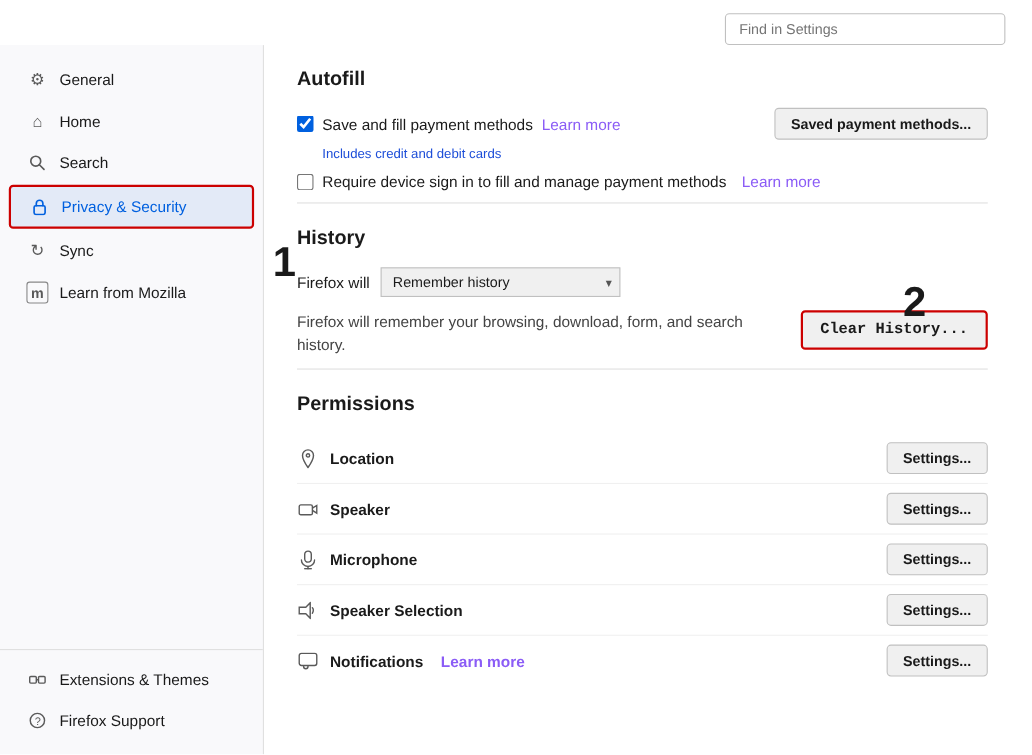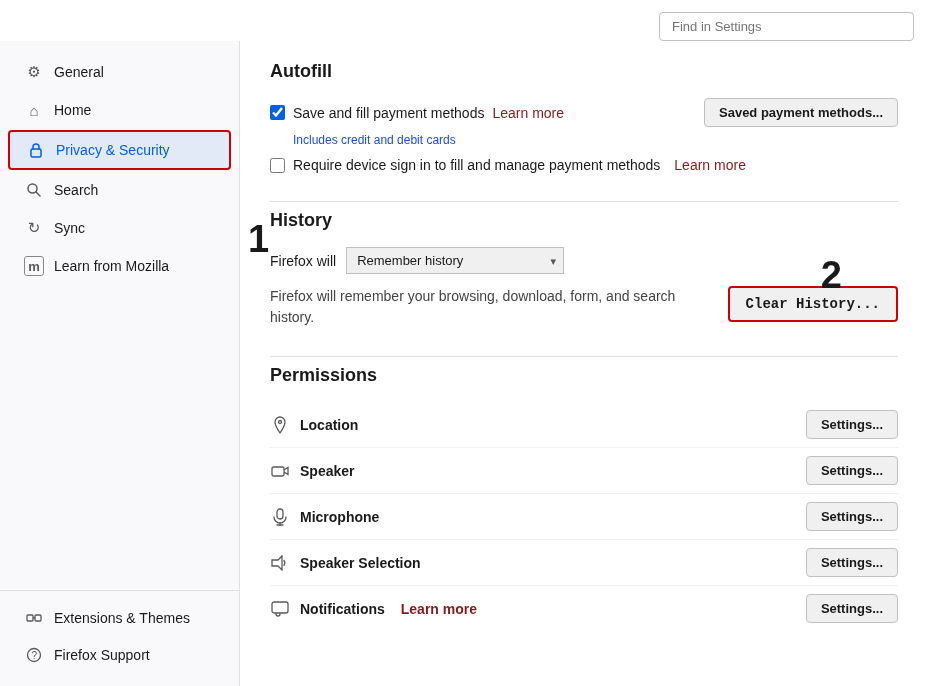--- a/index.html
+++ b/index.html
@@ -79,23 +79,23 @@
     
     .main-content {
       flex: 1;
       overflow-y: auto;
       padding: 20px 40px 20px 30px;
       position: relative;
     }
 
     
     .section {
-      margin-bottom: 8px;
+      margin-bottom: 21px;
       border-bottom: 1px solid #e0e0e0;
-      padding-bottom: 28px;
+      padding-bottom: 11px;
     }
 
     .section-title {
       font-size: 18px;
       font-weight: 600;
       color: #1a1a1a;
       margin-bottom: 16px;
     }
 
     
@@ -119,21 +119,21 @@
       cursor: pointer;
     }
 
     .checkbox-label input[type="checkbox"] {
       width: 15px;
       height: 15px;
       accent-color: #0060df;
     }
 
     .link-blue {
-      color: #7f1d1d;
+      color: #8b5cf6;
       text-decoration: none;
       cursor: pointer;
     }
 
     .subtext {
       color: #1d4ed8;
       font-size: 12px;
       margin-left: 23px;
       margin-bottom: 10px;
     }
@@ -291,37 +291,37 @@
 
   <nav class="sidebar">
     <div class="sidebar-item">
       <span class="sidebar-icon">⚙</span>
       <span class="sidebar-label">General</span>
     </div>
     <div class="sidebar-item">
       <span class="sidebar-icon">⌂</span>
       <span class="sidebar-label">Home</span>
     </div>
+    <div class="sidebar-item">
+      <span class="sidebar-icon">
+        <svg width="16" height="16" viewBox="0 0 16 16" fill="none" xmlns="http://www.w3.org/2000/svg">
+          <circle cx="6.5" cy="6.5" r="4.5" stroke="#5a5a5a" stroke-width="1.5"></circle>
+          <line x1="10" y1="10" x2="14" y2="14" stroke="#5a5a5a" stroke-width="1.5" stroke-linecap="round"></line>
+        </svg>
+      </span>
+      <span class="sidebar-label">Search</span>
+    </div>
     <div class="sidebar-item active" style="border: 2px solid #cc0000; background: #e3eaf7; color: #0060df;">
       <span class="sidebar-icon" style="color:#0060df;">
         <svg width="16" height="16" viewBox="0 0 16 16" fill="none" xmlns="http://www.w3.org/2000/svg">
           <rect x="3" y="7" width="10" height="8" rx="1.5" stroke="#0060df" stroke-width="1.5"></rect>
           <path d="M5 7V5a3 3 0 1 1 6 0v2" stroke="#0060df" stroke-width="1.5" stroke-linecap="round"></path>
         </svg>
       </span>
       <span class="sidebar-label" style="color:#0060df; font-weight:500;">Privacy &amp; Security</span>
-    </div>
-    <div class="sidebar-item">
-      <span class="sidebar-icon">
-        <svg width="16" height="16" viewBox="0 0 16 16" fill="none" xmlns="http://www.w3.org/2000/svg">
-          <circle cx="6.5" cy="6.5" r="4.5" stroke="#5a5a5a" stroke-width="1.5"></circle>
-          <line x1="10" y1="10" x2="14" y2="14" stroke="#5a5a5a" stroke-width="1.5" stroke-linecap="round"></line>
-        </svg>
-      </span>
-      <span class="sidebar-label">Search</span>
     </div>
     <div class="sidebar-item">
       <span class="sidebar-icon">↻</span>
       <span class="sidebar-label">Sync</span>
     </div>
     <div class="sidebar-item">
       <span class="sidebar-icon" style="font-weight:bold; font-size:13px; border:1px solid #888; border-radius:3px; padding:0 2px;">m</span>
       <span class="sidebar-label">Learn from Mozilla</span>
     </div>
 

